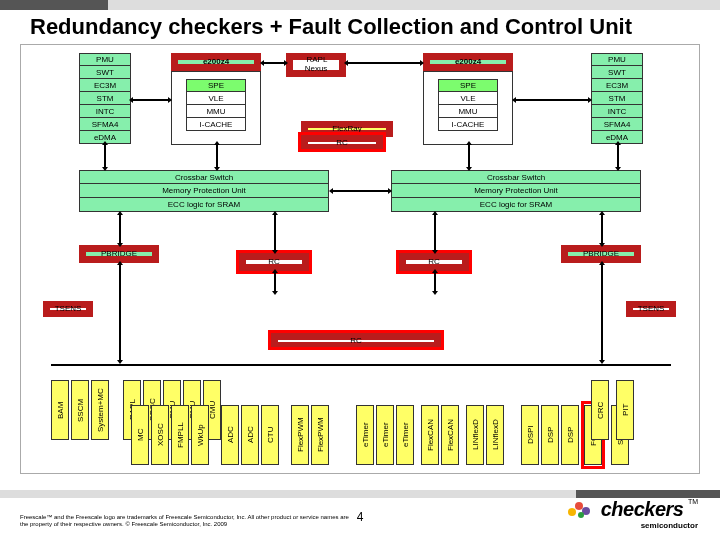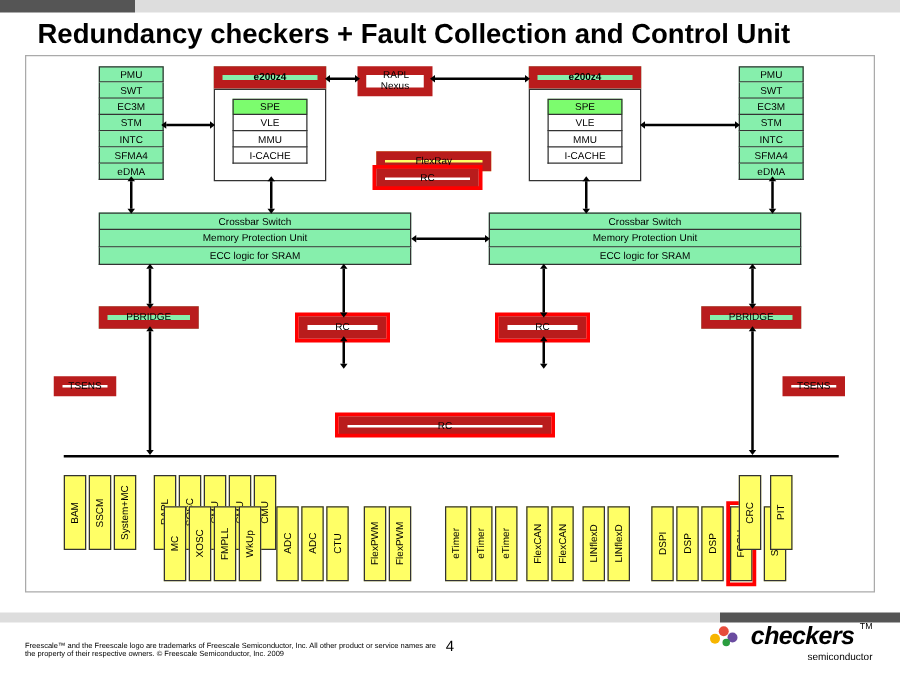--- a/index.html
+++ b/index.html
@@ -24,21 +24,21 @@
   .arrow.v.db::before { top:-4px; left:-2px; border-left:3px solid transparent; border-right:3px solid transparent; border-bottom:4px solid #000; }
   .arrow.v.db::after { bottom:-4px; left:-2px; border-left:3px solid transparent; border-right:3px solid transparent; border-top:4px solid #000; }
   .arrow.h.db::before { left:-4px; top:-2px; border-top:3px solid transparent; border-bottom:3px solid transparent; border-right:4px solid #000; }
   .arrow.h.db::after { right:-4px; top:-2px; border-top:3px solid transparent; border-bottom:3px solid transparent; border-left:4px solid #000; }
   .bottom-bar { position:absolute; bottom:42px; left:0; width:100%; height:8px; background: linear-gradient(to right, #ddd 0%, #ddd 80%, #555 80%, #555 100%); }
   .footer { position:absolute; bottom:0; left:0; width:100%; height:42px; }
   .foot-left { position:absolute; left:20px; bottom:12px; font-size:6px; width:330px; line-height:1.2; }
   .pagenum { position:absolute; bottom:16px; left:50%; transform:translateX(-50%); font-size:12px; }
   .logo { position:absolute; right:22px; bottom:10px; text-align:right; }
   .logo-text { font-size:20px; font-weight:bold; font-style:italic; letter-spacing:-0.5px; }
-  .logo-sub { font-size:8px; font-weight:normal; }
+  .logo-sub { font-size:8px; font-weight:bold; }
   .logo-dots { display:inline-block; position:relative; width:24px; height:16px; margin-right:4px; vertical-align:baseline; }
   .logo-dots span { position:absolute; border-radius:50%; }
 </style>
 </head>
 <body>
 
 <div class="top-bar"></div>
 <div class="title">Redundancy checkers + Fault Collection and Control Unit</div>
 
 <div class="diagram">

